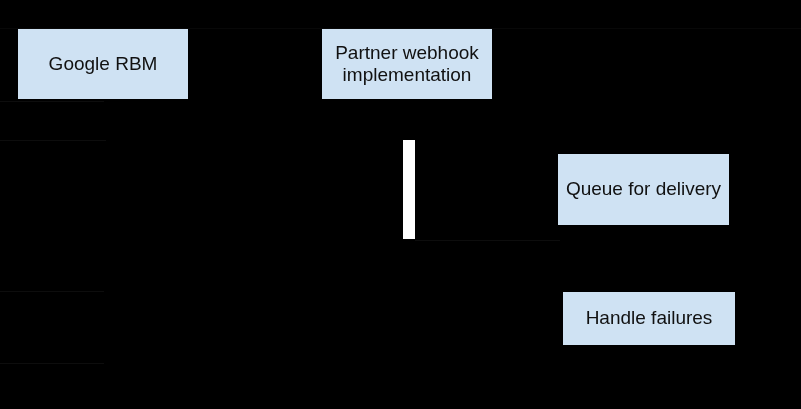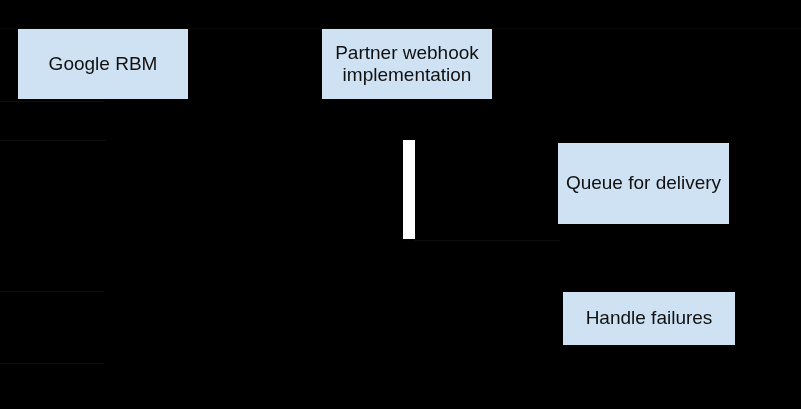--- a/index.html
+++ b/index.html
@@ -23,21 +23,21 @@
     align-items: center;
     justify-content: center;
     text-align: center;
     font-size: 19px;
     line-height: 1.18;
     box-sizing: border-box;
     padding: 2px 6px;
   }
   .node-google-rbm        { left: 18px;  top: 29px;  width: 170px; height: 70px; }
   .node-partner-webhook   { left: 322px; top: 29px;  width: 170px; height: 70px; }
-  .node-queue-for-delivery{ left: 558px; top: 143px; width: 171px; height: 81px; }
+  .node-queue-for-delivery{ left: 558px; top: 154px; width: 171px; height: 71px; }
   .node-handle-failures   { left: 563px; top: 292px; width: 172px; height: 53px; }
   .activation-bar {
     position: absolute;
     left: 403px;
     top: 140px;
     width: 12px;
     height: 99px;
     background: #ffffff;
   }
   

